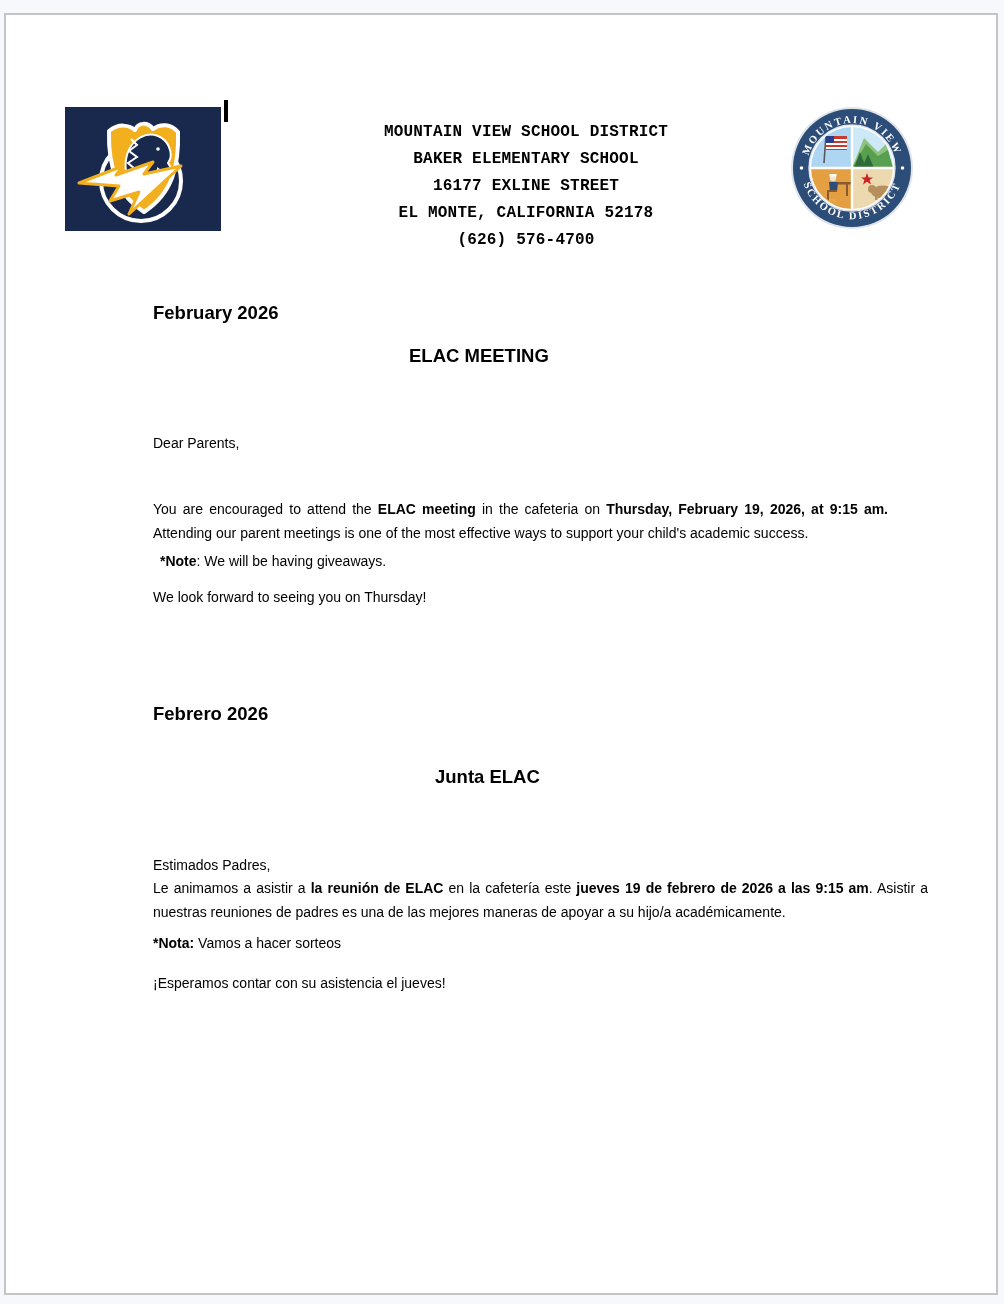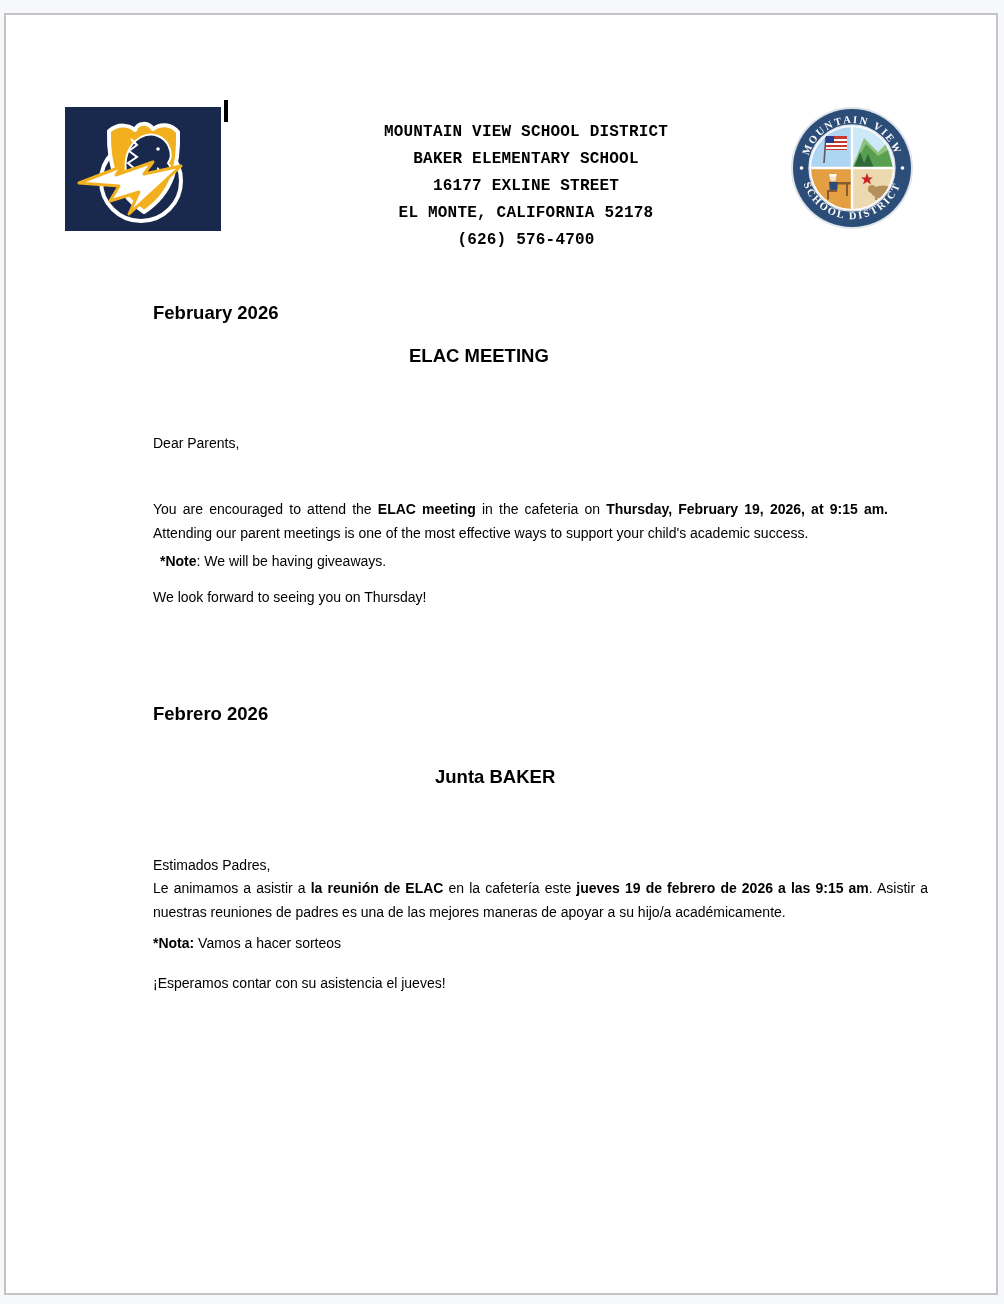--- a/index.html
+++ b/index.html
@@ -126,19 +126,19 @@
   </div>
 
   <div class="abs b" style="left:147px;top:286px;">February 2026</div>
   <div class="abs b" style="left:403px;top:329px;">ELAC MEETING</div>
   <div class="abs t" style="left:147px;top:417px;">Dear Parents,</div>
   <div class="abs t para" style="left:147px;top:454px;width:735px;"><span>You are encouraged to attend the </span><span style="font-weight: 700;">ELAC meeting</span><span> in the cafeteria on </span><span style="font-weight: 700;">Thursday, February 19, 2026, at 9:15 am.</span><span> Attending our parent meetings is one of the most effective ways to support your child's academic success.</span></div>
   <div class="abs t" style="left:154px;top:535px;"><span style="font-weight: 700;">*Note</span><span>: We will be having giveaways.</span></div>
   <div class="abs t" style="left:147px;top:571px;">We look forward to seeing you on Thursday!</div>
 
   <div class="abs b" style="left:147px;top:687px;">Febrero 2026</div>
-  <div class="abs b" style="left:429px;top:750px;">Junta BAKER</div>
+  <div class="abs b" style="left:429px;top:750px;">Junta ELAC</div>
   <div class="abs t" style="left:147px;top:791px;margin-top:48px;">Estimados Padres,</div>
   <div class="abs t para" style="left:147px;top:833px;width:775px;"><span>Le animamos a asistir a </span><span style="font-weight: 700;">la reunión de ELAC</span><span> en la cafetería este </span><span style="font-weight: 700;">jueves 19 de febrero de 2026 a las 9:15 am</span><span>. Asistir a nuestras reuniones de padres es una de las mejores maneras de apoyar a su hijo/a académicamente.</span></div>
   <div class="abs t" style="left:147px;top:957px;">¡Esperamos contar con su asistencia el jueves!</div>
   <div class="abs t" style="left:147px;top:917px;"><span style="font-weight: 700;">*Nota:</span><span> Vamos a hacer sorteos</span></div>
 
 </div>
 
 </body></html>

